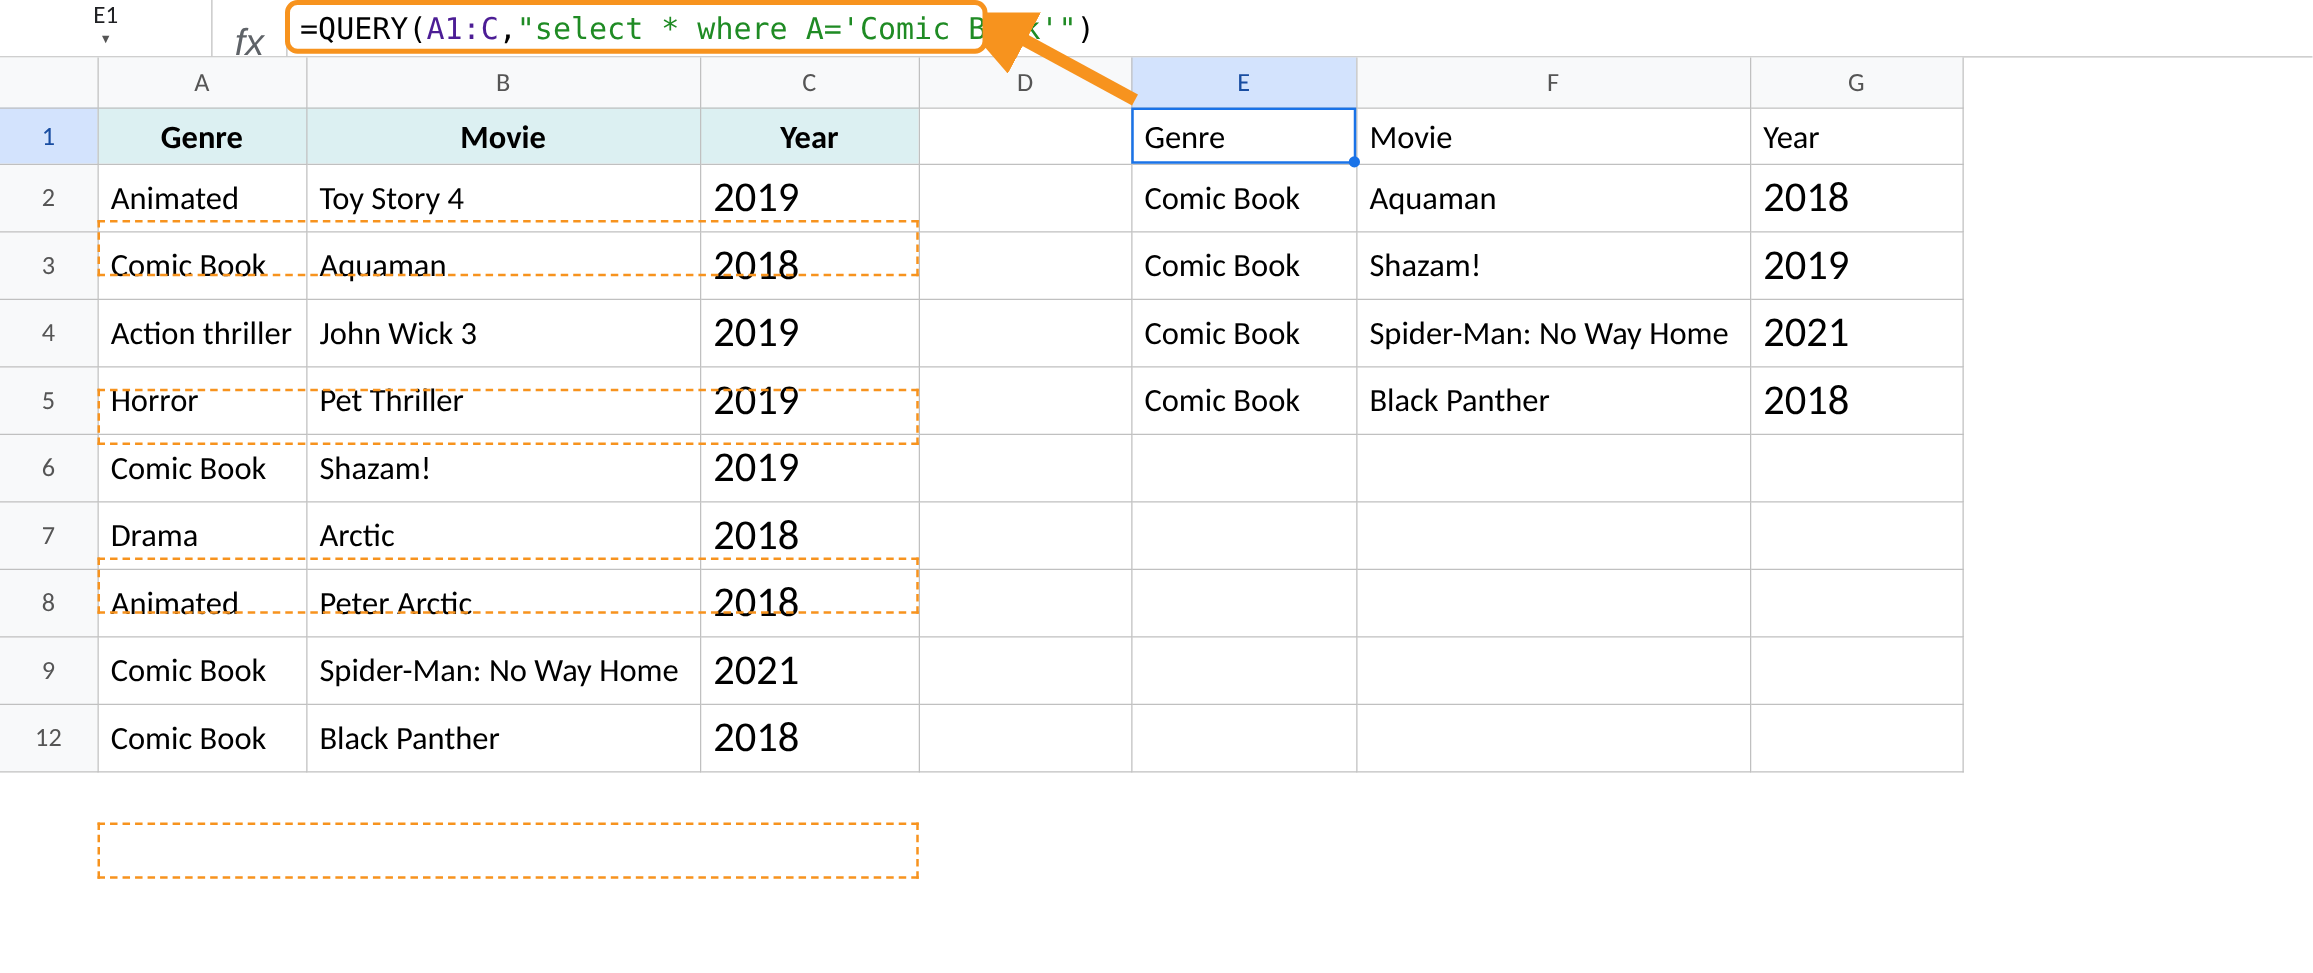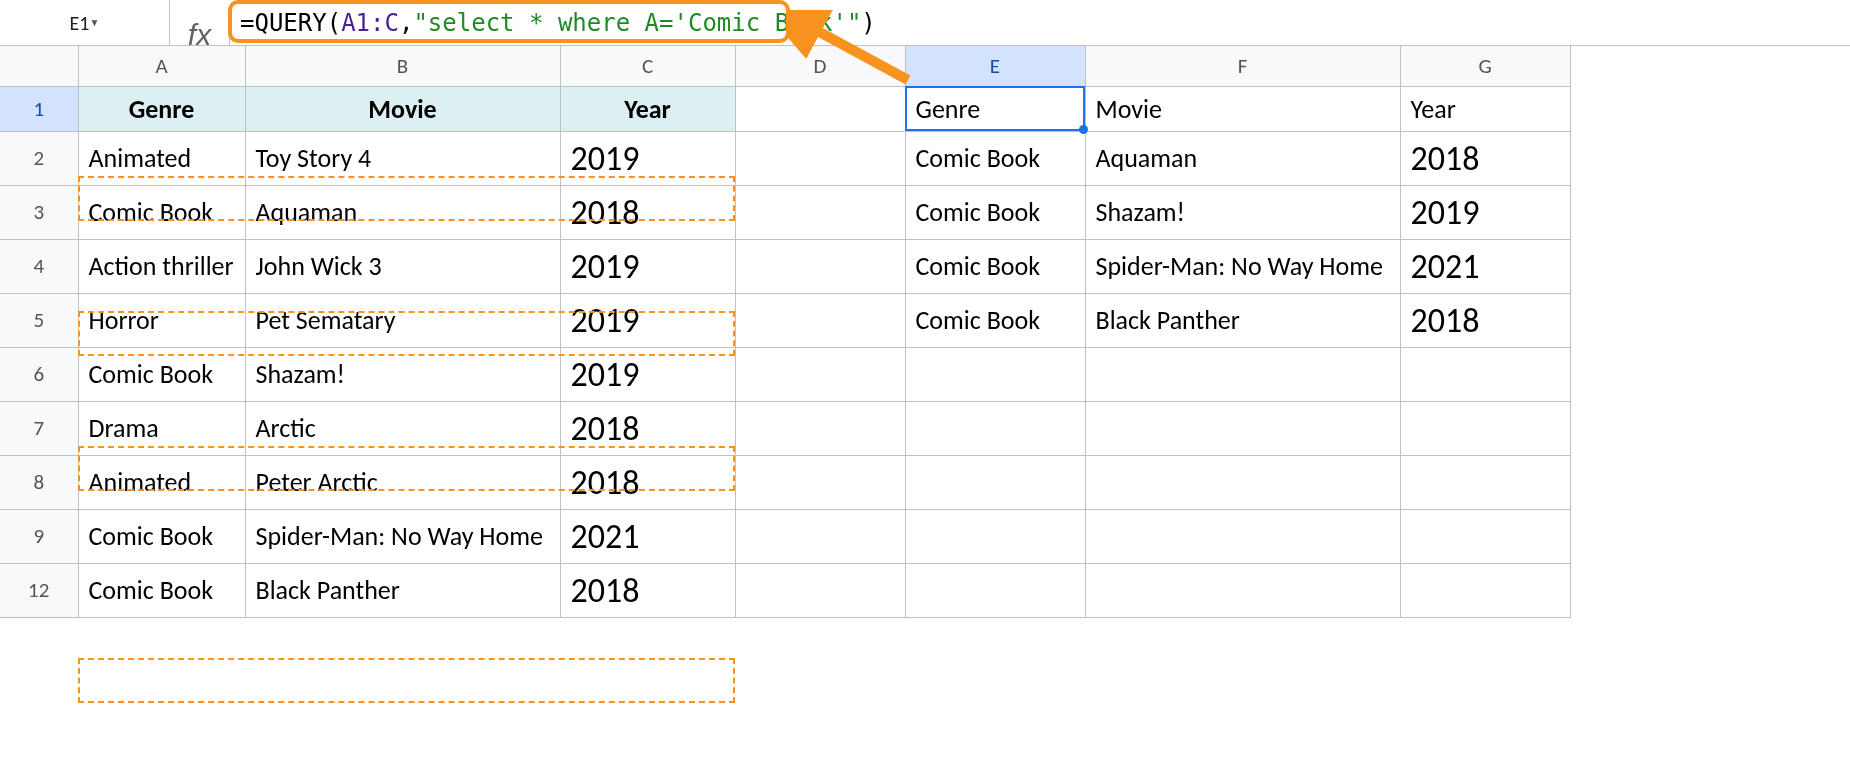--- a/index.html
+++ b/index.html
@@ -21,21 +21,22 @@
     border-bottom: 1px solid #c0c0c0;
   }
   .namebox {
     width: 170px;
     display: flex;
     align-items: center;
     padding: 0 18px;
     font-size: 20px;
     color: #202124;
     border-right: 1px solid #c0c0c0;
-    justify-content: center;
+    justify-content: flex-start;
+    flex-direction: column;
   }
   .namebox .caretdown {
     font-size: 10px;
     color: #555;
   }
   .fxcell {
     width: 60px;
     display: flex;
     align-items: center;
     justify-content: center;
@@ -267,21 +268,21 @@
         <td class="txt">John Wick 3</td>
         <td class="num">2019</td>
         <td></td>
         <td class="txt">Comic Book</td>
         <td class="txt">Spider-Man: No Way Home</td>
         <td class="num">2021</td>
       </tr>
       <tr>
         <th class="rowhead">5</th>
         <td class="txt">Horror</td>
-        <td class="txt">Pet Sematary</td>
+        <td class="txt">Pet Thriller</td>
         <td class="num">2019</td>
         <td></td>
         <td class="txt">Comic Book</td>
         <td class="txt">Black Panther</td>
         <td class="num">2018</td>
       </tr>
       <tr>
         <th class="rowhead">6</th>
         <td class="txt">Comic Book</td>
         <td class="txt">Shazam!</td>

